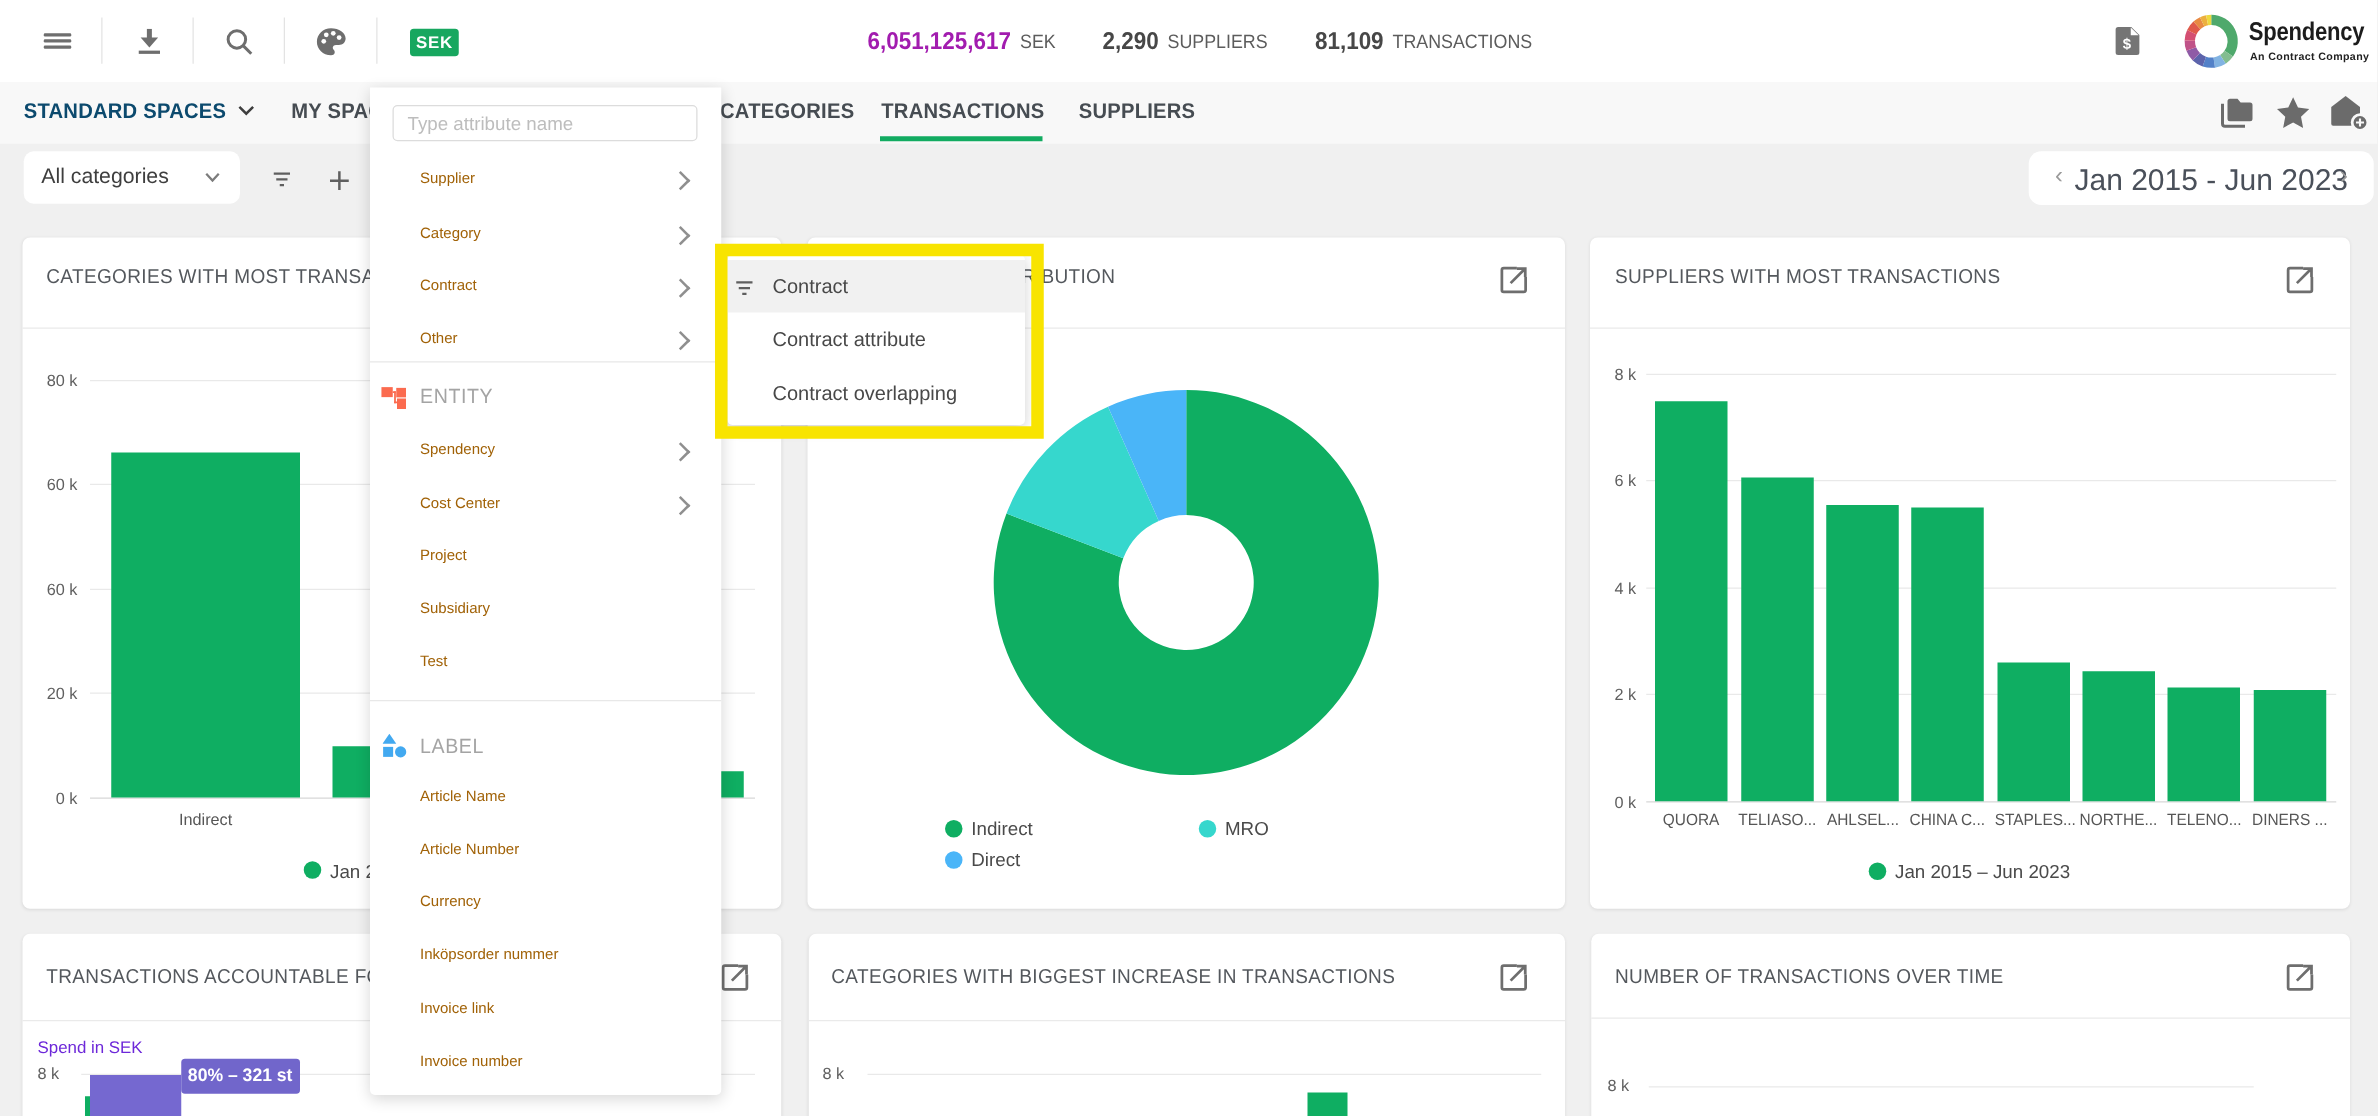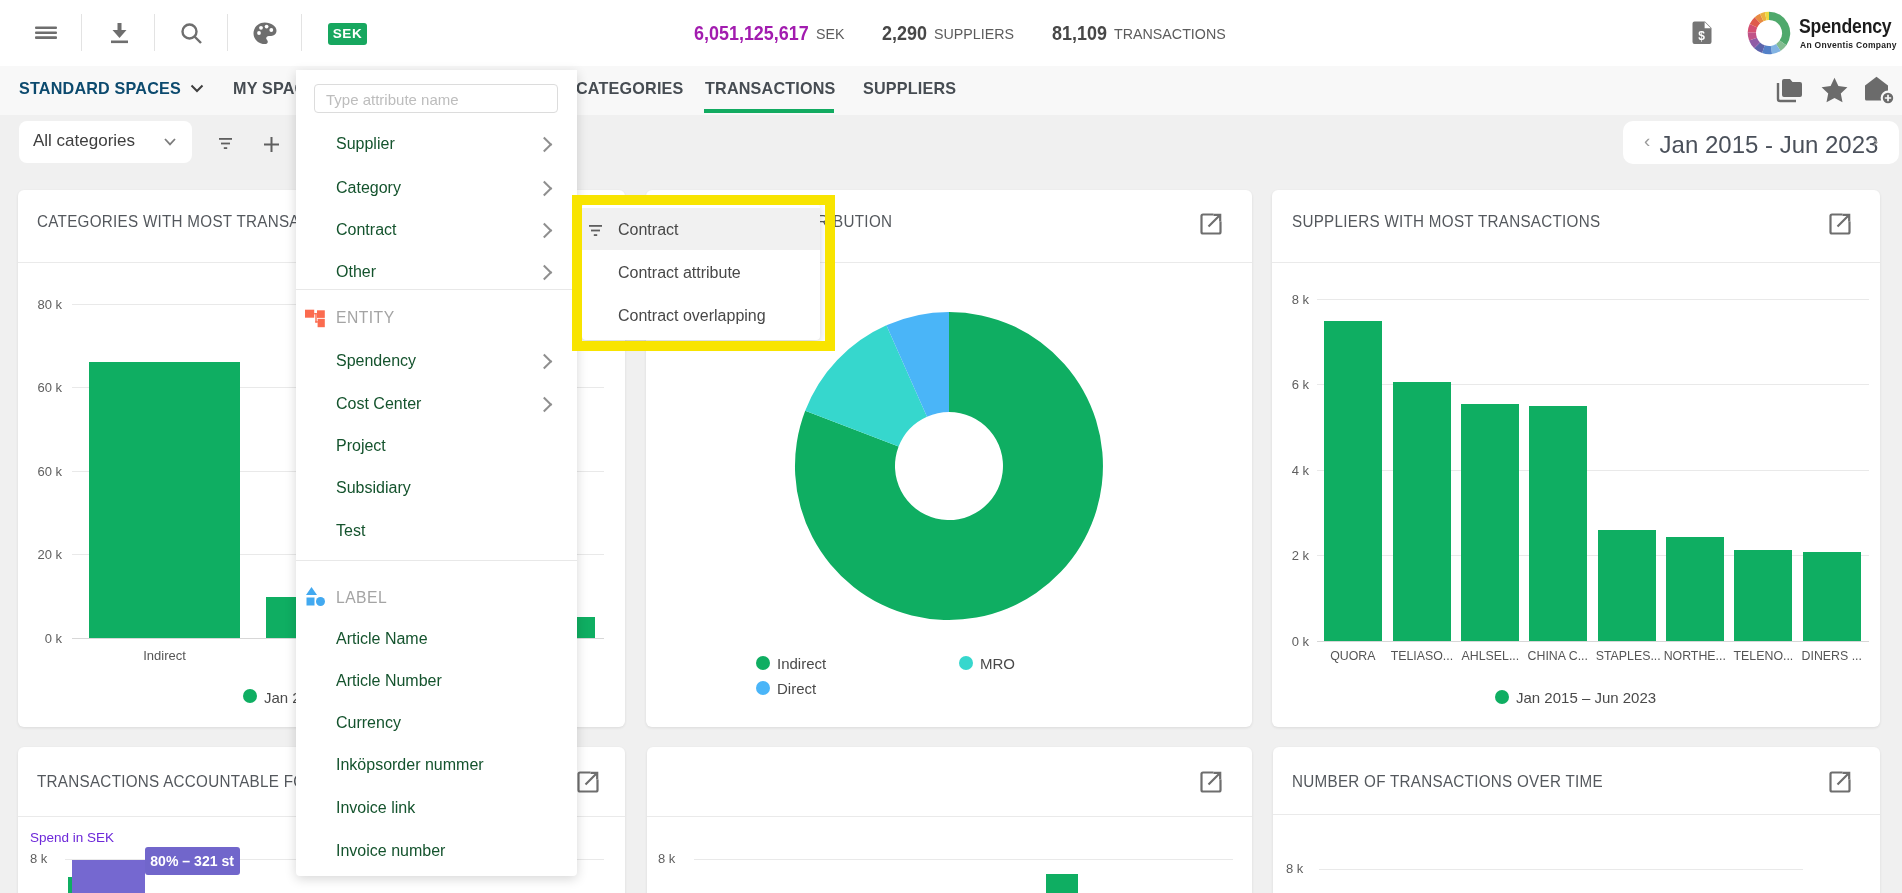--- a/index.html
+++ b/index.html
@@ -9,21 +9,21 @@
 .card{position:absolute;background:#fff;border-radius:6px;box-shadow:0 1px 3px rgba(0,0,0,.09)}
 .ctitle{position:absolute;font-size:16px;color:#54585d;letter-spacing:.3px;white-space:nowrap}
 .cdiv{position:absolute;height:1px;background:#eaeaea;left:0;right:0}
 .grid{position:absolute;height:1px;background:#e9e9e9}
 .grid0{position:absolute;height:1px;background:#d7d7d7}
 .ylab{position:absolute;font-size:13px;color:#606060;text-align:right;width:40px;white-space:nowrap}
 .xlab{position:absolute;font-size:13px;color:#565656;text-align:center;white-space:nowrap}
 .bar{position:absolute;background:#0fae62}
 .dot{position:absolute;width:14px;height:14px;border-radius:50%}
 .leg{position:absolute;font-size:15px;color:#4a4a4a;white-space:nowrap}
-.mi{position:absolute;left:336px;font-size:16px;color:#14532d;white-space:nowrap}
+.mi{position:absolute;left:336px;font-size:12px;color:#a16207;white-space:nowrap}
 .mh{position:absolute;left:336px;font-size:16.5px;color:#a4a4a4;letter-spacing:.5px;white-space:nowrap}
 .chev{position:absolute;left:539px;width:11px;height:11px;border-top:2px solid #8f8f8f;border-right:2px solid #8f8f8f;transform:rotate(45deg)}
 .ico{position:absolute}
 </style></head><body>
 <div id="stage">
 
 <div class="abs" style="left:0;top:0;width:1902px;height:66px;background:#fff"></div>
 
 <svg class="ico" style="left:34px;top:25px" width="25" height="17" viewBox="0 0 25 17">
       <g fill="#6e6e6e">
@@ -83,21 +83,21 @@
 <path fill="#5c63ab" d="M1762.1 53.1 A21.3 21.3 0 0 1 1754.2 48.3 L1760.0 42.4 A13 13 0 0 0 1764.8 45.3 Z"></path>
 <path fill="#8f5ba6" d="M1754.2 48.3 A21.3 21.3 0 0 1 1749.1 40.6 L1756.9 37.7 A13 13 0 0 0 1760.0 42.4 Z"></path>
 <path fill="#c05388" d="M1749.1 40.6 A21.3 21.3 0 0 1 1747.7 32.3 L1756.0 32.5 A13 13 0 0 0 1756.9 37.7 Z"></path>
 <path fill="#d44f72" d="M1747.7 32.3 A21.3 21.3 0 0 1 1749.7 24.0 L1757.2 27.5 A13 13 0 0 0 1756.0 32.5 Z"></path>
 <path fill="#df5a4b" d="M1749.7 24.0 A21.3 21.3 0 0 1 1754.7 17.2 L1760.3 23.3 A13 13 0 0 0 1757.2 27.5 Z"></path>
 <path fill="#e88a43" d="M1754.7 17.2 A21.3 21.3 0 0 1 1760.0 13.7 L1763.5 21.2 A13 13 0 0 0 1760.3 23.3 Z"></path>
 <path fill="#ecb03e" d="M1760.0 13.7 A21.3 21.3 0 0 1 1764.9 12.1 L1766.5 20.2 A13 13 0 0 0 1763.5 21.2 Z"></path>
 <path fill="#eed93f" d="M1764.9 12.1 A21.3 21.3 0 0 1 1769.0 11.7 L1769.0 20.0 A13 13 0 0 0 1766.5 20.2 Z"></path>
 </svg>
 <div class="abs" style="left:1799px;top:14px;font-size:20.5px;font-weight:bold;color:#1c1c1c;letter-spacing:-.2px;white-space:nowrap"><span class="cx" style="transform:scaleX(.86)">Spendency</span></div>
-<div class="abs" style="left:1800px;top:40px;font-size:8.5px;font-weight:bold;color:#222;letter-spacing:.3px;white-space:nowrap">An Onventis Company</div>
+<div class="abs" style="left:1800px;top:40px;font-size:8.5px;font-weight:bold;color:#222;letter-spacing:.3px;white-space:nowrap">An Contract Company</div>
 
 <div class="abs" style="left:0;top:66px;width:1902px;height:49px;background:#f8f8f8"></div>
 <div class="abs" style="left:19px;top:79px;font-size:17px;font-weight:bold;color:#0c4a6e;letter-spacing:.2px"><span class="cx" style="transform:scaleX(.95)">STANDARD SPACES</span></div>
 <svg class="ico" style="left:190px;top:84px" width="14" height="9" viewBox="0 0 14 9">
       <path d="M1.5 1.5 L7 7 L12.5 1.5" fill="none" stroke="#3f3f3f" stroke-width="2"></path>
     </svg>
 <div class="abs" style="left:233px;top:79px;font-size:17px;font-weight:bold;color:#464c52;letter-spacing:.2px"><span class="cx" style="transform:scaleX(.95)">MY SPACES</span></div>
 <div class="abs" style="left:576px;top:79px;font-size:17px;font-weight:bold;color:#464c52;letter-spacing:.2px"><span class="cx" style="transform:scaleX(.95)">CATEGORIES</span></div>
 <div class="abs" style="left:705px;top:79px;font-size:17px;font-weight:bold;color:#464c52;letter-spacing:.2px"><span class="cx" style="transform:scaleX(.95)">TRANSACTIONS</span></div>
 <div class="abs" style="left:704px;top:109px;width:130px;height:4px;background:#12ab61"></div>
@@ -224,20 +224,21 @@
     </svg>
 <div class="cdiv" style="left:18px;top:816px;width:607px"></div>
 <div class="abs" style="left:30px;top:830px;font-size:13.5px;color:#6d28d9">Spend in SEK</div>
 <div class="grid" style="left:65px;top:859px;width:539px"></div>
 <div class="abs" style="left:30px;top:851px;font-size:13px;color:#606060">8 k</div>
 <div class="bar" style="left:68px;top:877px;width:8px;height:16px"></div>
 <div class="abs" style="left:72px;top:860px;width:73px;height:33px;background:#7568d0"></div>
 <div class="abs" style="left:145px;top:847px;width:95px;height:28px;background:#7166cb;border-radius:3px;color:#fff;font-weight:bold;font-size:14.5px;text-align:center;line-height:28px"><span class="cxc" style="transform:scaleX(.97)">80% – 321 st</span></div>
 
 <div class="card" style="left:647px;top:747px;width:605px;height:170px"></div>
+<div class="ctitle" style="left:665px;top:773px"><span class="cx">CATEGORIES WITH BIGGEST INCREASE IN TRANSACTIONS</span></div>
 <svg class="ico" style="left:1199px;top:770px" width="24" height="24" viewBox="0 0 24 24">
       <path fill="none" stroke="#6e6e6e" stroke-width="2.2" d="M14.5 2.5 H4 a1.5 1.5 0 0 0 -1.5 1.5 V20 a1.5 1.5 0 0 0 1.5 1.5 h16 A1.5 1.5 0 0 0 21.5 20 V9.5"></path>
       <path fill="none" stroke="#6e6e6e" stroke-width="2.2" d="M9.5 14.5 L21 3 M14.5 2.8 h6.7 v6.7"></path>
     </svg>
 <div class="cdiv" style="left:647px;top:816px;width:605px"></div>
 <div class="grid" style="left:694px;top:859px;width:539px"></div>
 <div class="abs" style="left:658px;top:851px;font-size:13px;color:#606060">8 k</div>
 <div class="bar" style="left:1046px;top:874px;width:32px;height:19px"></div>
 
 <div class="card" style="left:1273px;top:747px;width:607px;height:170px"></div>

